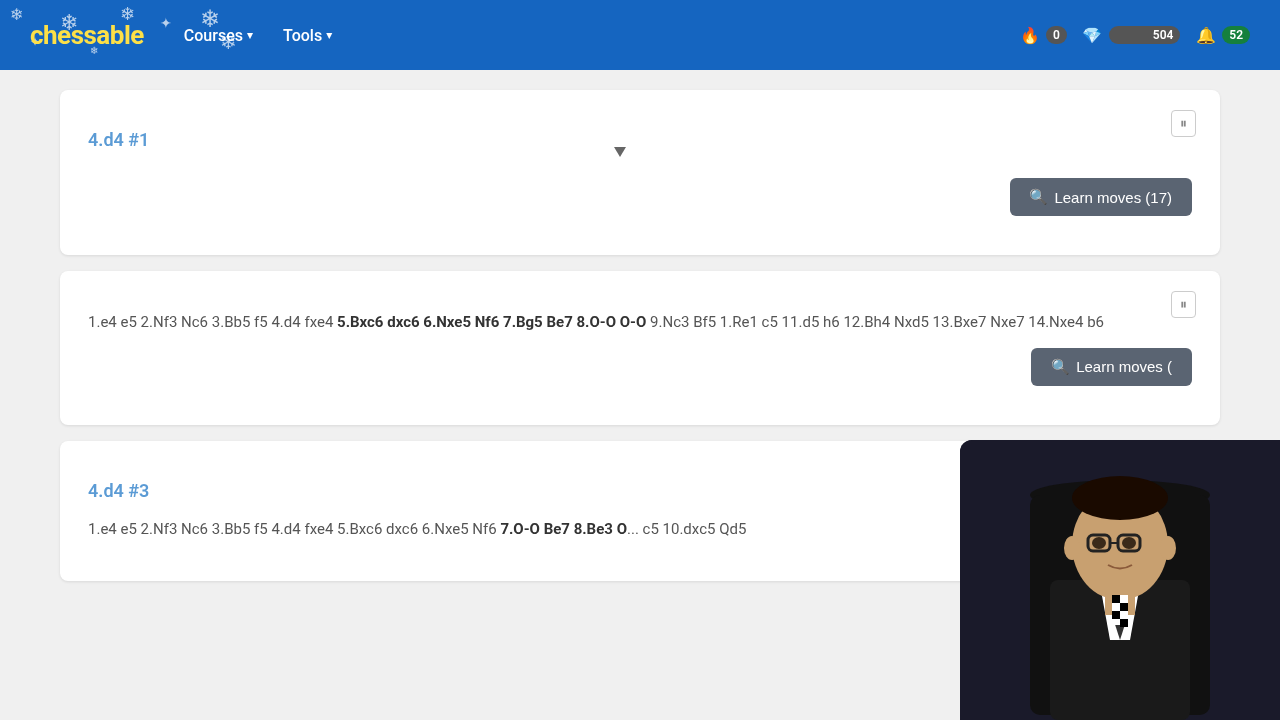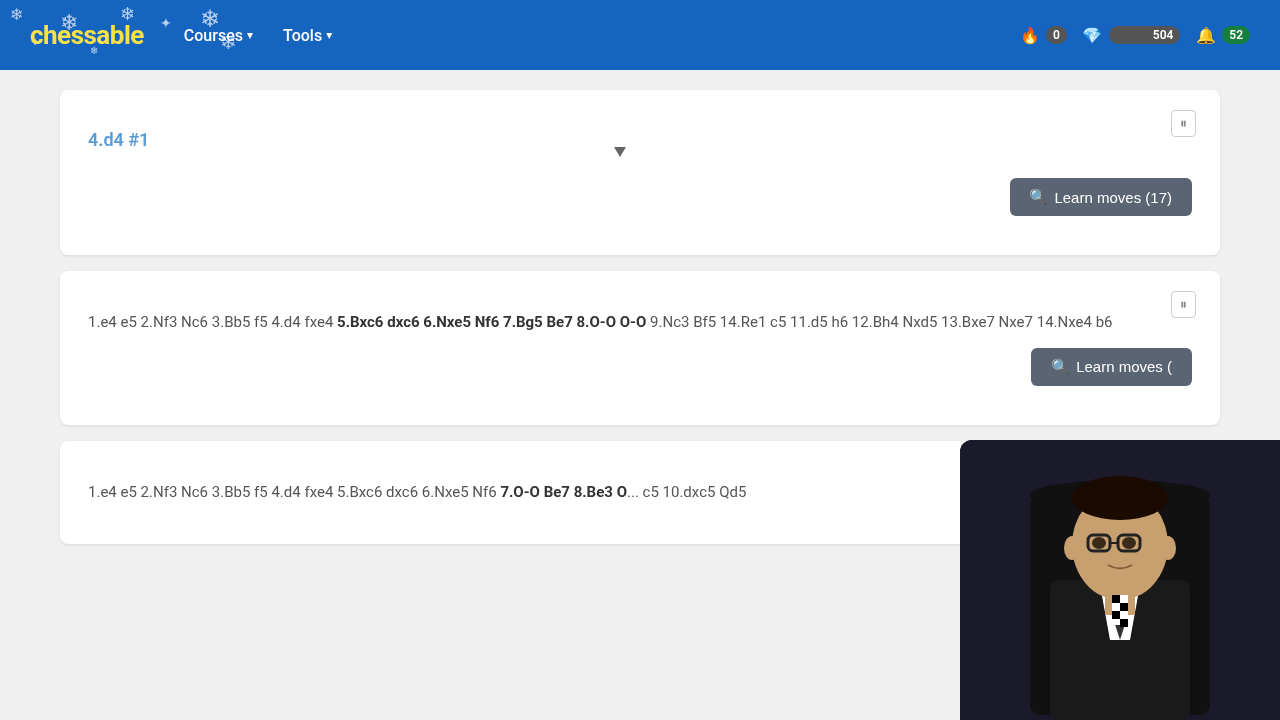--- a/index.html
+++ b/index.html
@@ -268,31 +268,32 @@
       <button class="learn-btn">
         <span>🔍</span>
         <span>Learn moves (17)</span>
       </button>
     </div>
   </div>
 
   <div class="card">
     <button class="pause-btn">⏸</button>
     <div class="card-moves">
-      <span>1.e4 e5 2.Nf3 Nc6 3.Bb5 f5 4.d4 fxe4 </span><span class="bold-move">5.Bxc6 dxc6 6.Nxe5 Nf6 7.Bg5 Be7 8.O-O O-O</span><span> 9.Nc3 Bf5 14.Re1 c5 11.d5 h6 12.Bh4 Nxd5 13.Bxe7 Nxe7 14.Nxe4 b6</span>
+      <span>1.e4 e5 2.Nf3 Nc6 3.Bb5 f5 4.d4 fxe4 </span><span class="bold-move">5.Bxc6 dxc6 6.Nxe5 Nf6 7.Bg5 Be7 8.O-O O-O</span><span> 9.Nc3 Bf5 1.Re1 c5 11.d5 h6 12.Bh4 Nxd5 13.Bxe7 Nxe7 14.Nxe4 b6</span>
     </div>
     <div class="clearfix">
       <button class="learn-btn-partial">
         <span>🔍</span>
         <span>Learn moves (</span>
       </button>
     </div>
   </div>
 
   <div class="card">
+    <div class="card-title">4.d4 #3</div>
     <div class="card-moves">
       <span>1.e4 e5 2.Nf3 Nc6 3.Bb5 f5 4.d4 fxe4 5.Bxc6 dxc6 6.Nxe5 Nf6 </span><span class="bold-move">7.O-O Be7 8.Be3 O</span><span>... c5 10.dxc5 Qd5</span>
     </div>
   </div>
 
 </main>
 
 <div class="cursor"></div>
 
 <div class="webcam-overlay">

